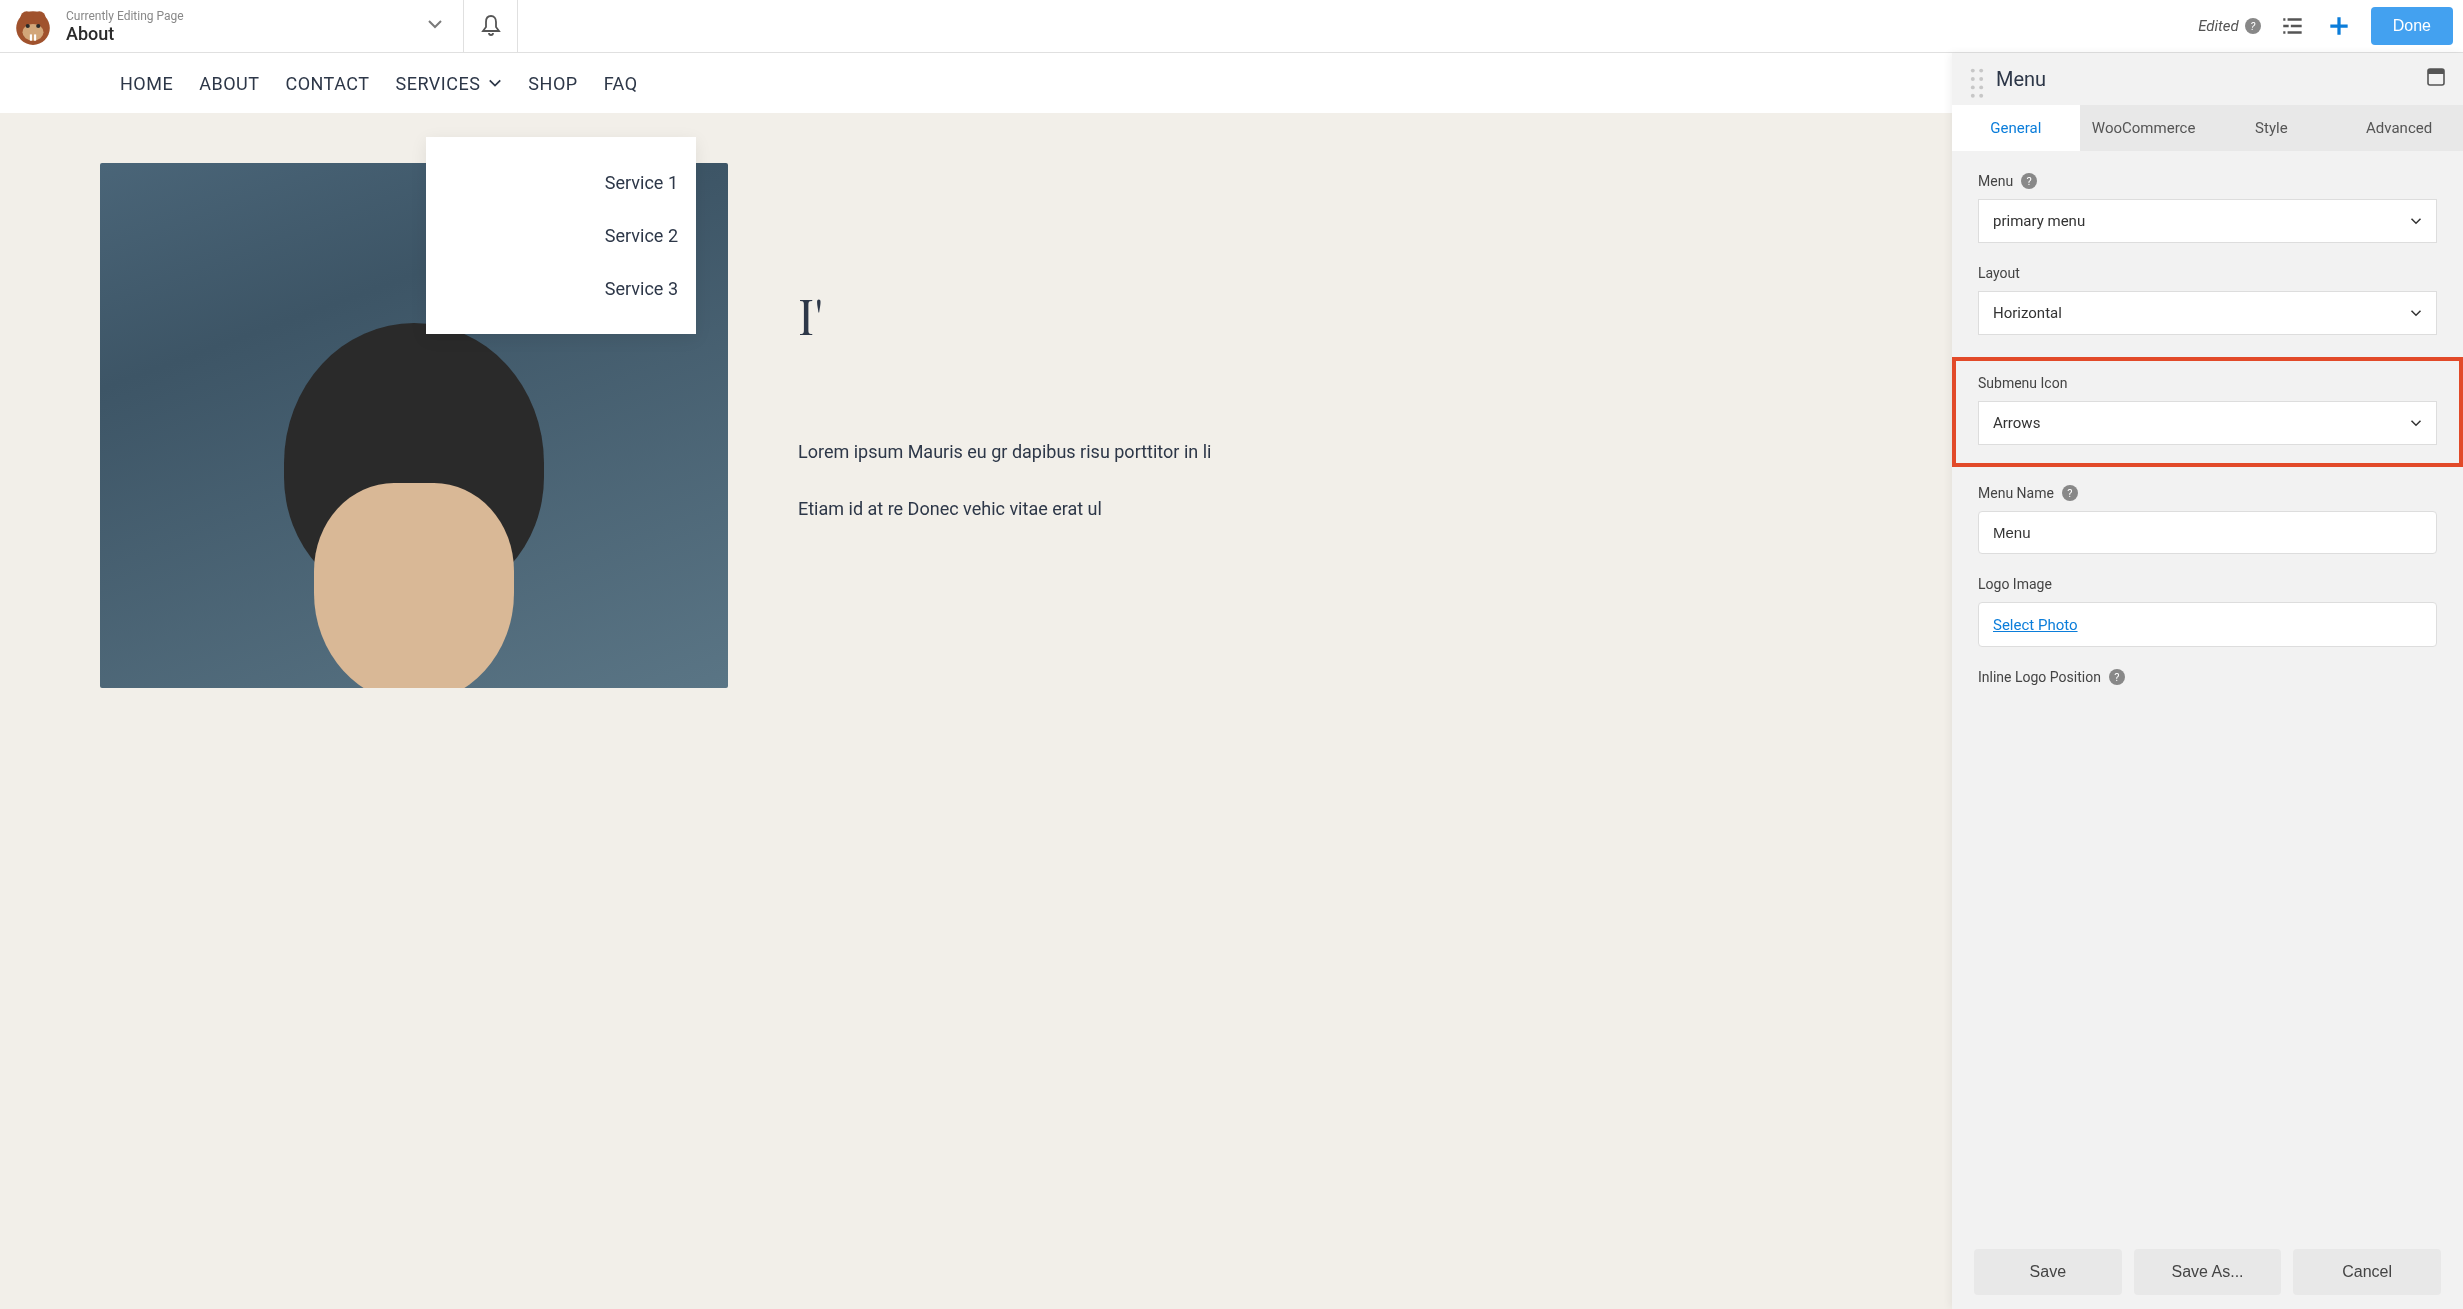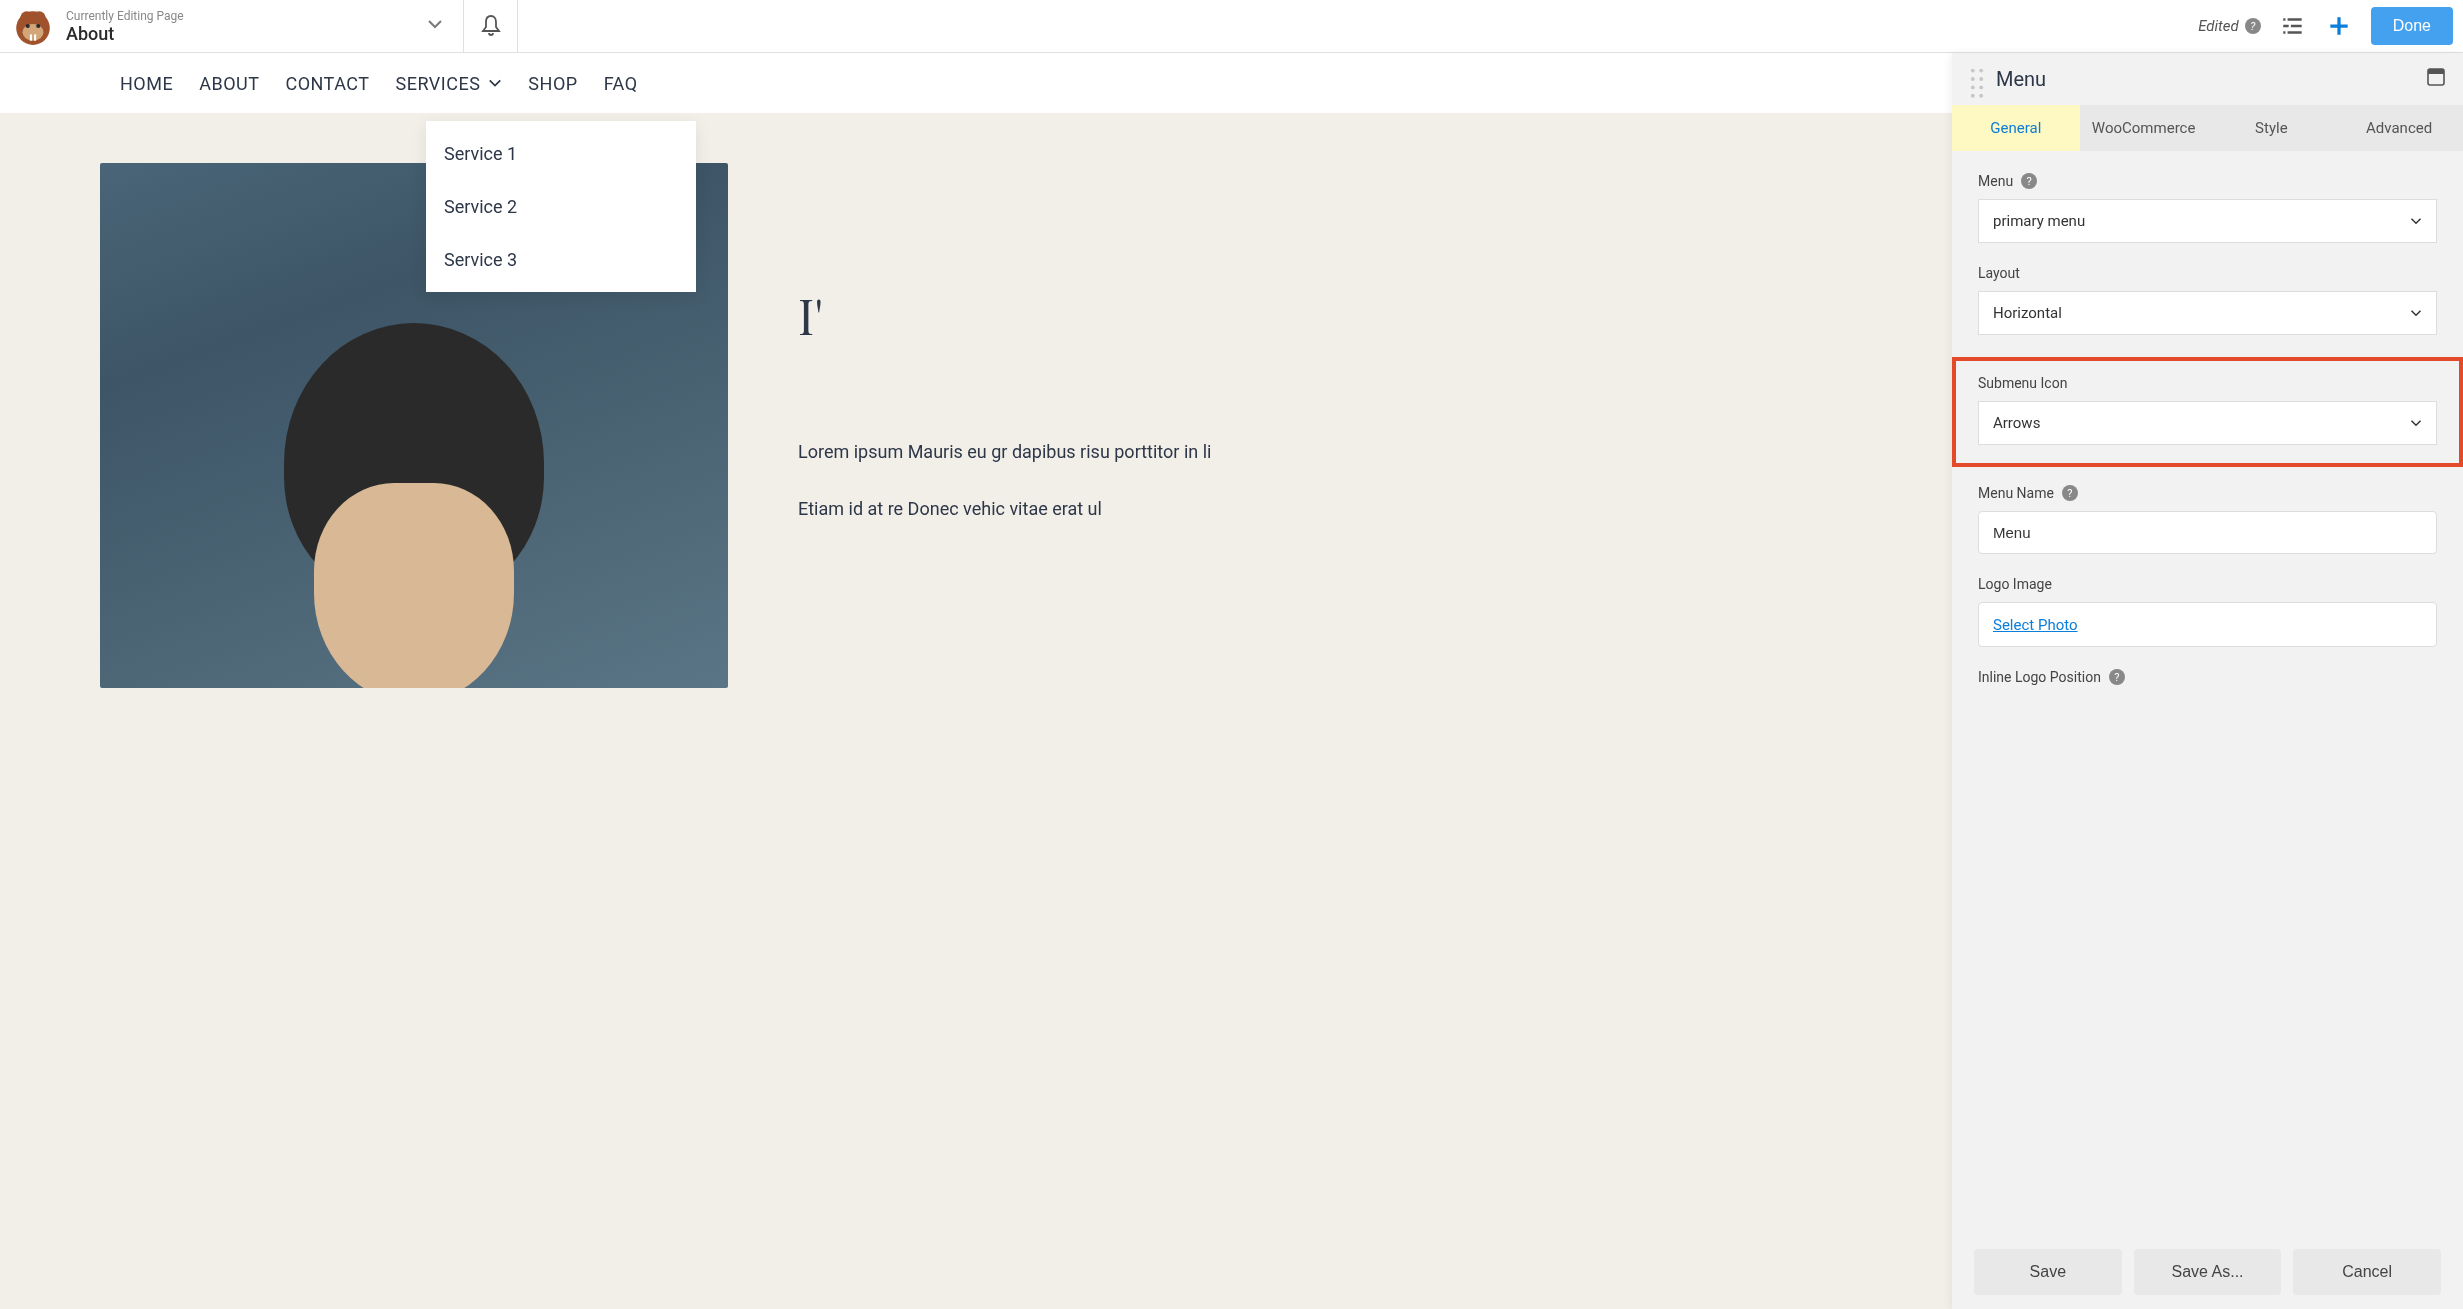--- a/index.html
+++ b/index.html
@@ -21,21 +21,21 @@
     .icon-btn { width: 28px; height: 28px; display: flex; align-items: center; justify-content: center; cursor: pointer; color: #555; }
     .icon-btn.blue { color: #0b7dda; }
     .done-btn { background: #43a1f0; color: #fff; border: none; padding: 10px 22px; font-size: 16px; border-radius: 4px; cursor: pointer; }
 
     
     .main-nav { background: #fff; padding: 0 120px; display: flex; align-items: center; height: 60px; gap: 26px; position: relative; }
     .nav-item { color: #2d3748; font-size: 18px; letter-spacing: 0.5px; cursor: pointer; display: flex; align-items: center; gap: 8px; }
     .nav-chevron { width: 14px; height: 14px; }
     
     
-    .submenu { position: absolute; top: 68px; left: 426px; background: #fff; box-shadow: 0 4px 16px rgba(0,0,0,0.08); width: 270px; padding: 6px 0; z-index: 10; }
+    .submenu { position: absolute; top: 84px; left: 426px; background: #fff; box-shadow: 0 4px 16px rgba(0,0,0,0.08); width: 270px; padding: 19px 0; z-index: 10; text-align: right; }
     .submenu-item { padding: 16px 18px; color: #2d3748; font-size: 18px; cursor: pointer; }
     
     
     .content-area { padding: 50px 100px; display: flex; gap: 70px; }
     .image-placeholder { width: 628px; height: 525px; background: linear-gradient(160deg, #4a6578 0%, #3d5566 30%, #5a7585 100%); position: relative; border-radius: 2px; overflow: hidden; }
     .image-placeholder::before { content: ''; position: absolute; top: 160px; left: 50%; transform: translateX(-50%); width: 260px; height: 280px; background: #2a2a2a; border-radius: 50% 50% 45% 45%; }
     .image-placeholder::after { content: ''; position: absolute; top: 320px; left: 50%; transform: translateX(-50%); width: 200px; height: 220px; background: #d9b896; border-radius: 40% 40% 50% 50%; }
     
     .text-content { flex: 1; padding-top: 120px; color: #2d3748; }
     .heading { font-size: 48px; font-weight: 400; font-family: 'Playfair Display', Georgia, serif; margin-bottom: 90px; }
@@ -43,21 +43,21 @@
     
     
     .panel { position: fixed; right: 0; top: 53px; bottom: 0; width: 511px; background: #f2f2f2; display: flex; flex-direction: column; z-index: 20; box-shadow: -2px 0 8px rgba(0,0,0,0.06); }
     .panel-header { display: flex; align-items: center; padding: 12px 18px; background: #f2f2f2; }
     .drag-handle { width: 14px; height: 28px; margin-right: 12px; opacity: 0.4; }
     .panel-title { font-size: 20px; color: #2d3748; flex: 1; }
     .expand-icon { width: 18px; height: 18px; color: #555; }
     
     .panel-tabs { display: flex; background: #e8e8e8; }
     .panel-tab { flex: 1; text-align: center; padding: 14px 0; font-size: 15px; cursor: pointer; color: #555; }
-    .panel-tab.active { background: #fef9c3; color: #0b7dda; }
+    .panel-tab.active { background: #ffffff; color: #0b7dda; }
     
     .panel-body { flex: 1; overflow-y: auto; padding: 22px 26px; }
     .field-group { margin-bottom: 22px; }
     .field-label { font-size: 14px; color: #444; margin-bottom: 10px; display: flex; align-items: center; gap: 8px; }
     .help-icon { width: 16px; height: 16px; background: #888; border-radius: 50%; color: #fff; font-size: 11px; display: inline-flex; align-items: center; justify-content: center; }
     .select-field { width: 100%; background: #fff; border: 1px solid #ddd; border-radius: 0; padding: 12px 14px; font-size: 15px; color: #333; display: flex; align-items: center; justify-content: space-between; cursor: pointer; }
     .select-chevron { width: 12px; height: 12px; }
     .input-field { width: 100%; background: #fff; border: 1px solid #ddd; border-radius: 4px; padding: 12px 14px; font-size: 15px; color: #333; }
     
     .highlighted-group { border: 4px solid #e24a29; padding: 14px 22px 18px; margin: 0 -26px 18px; }

